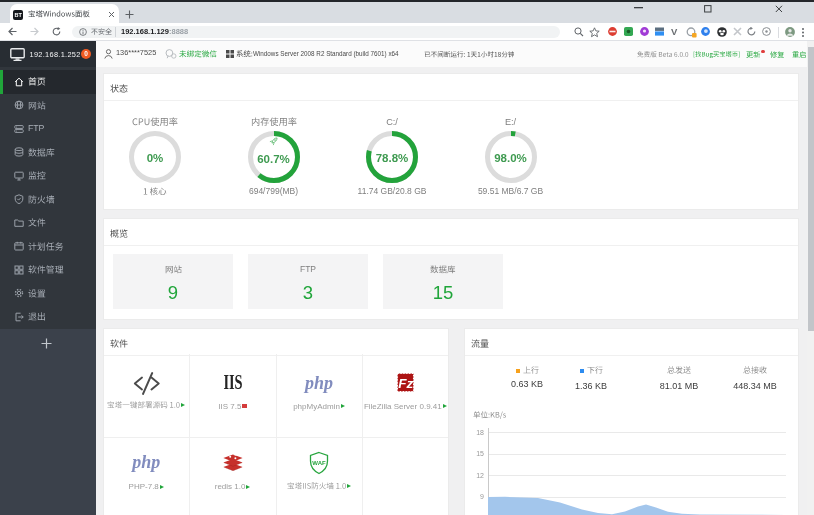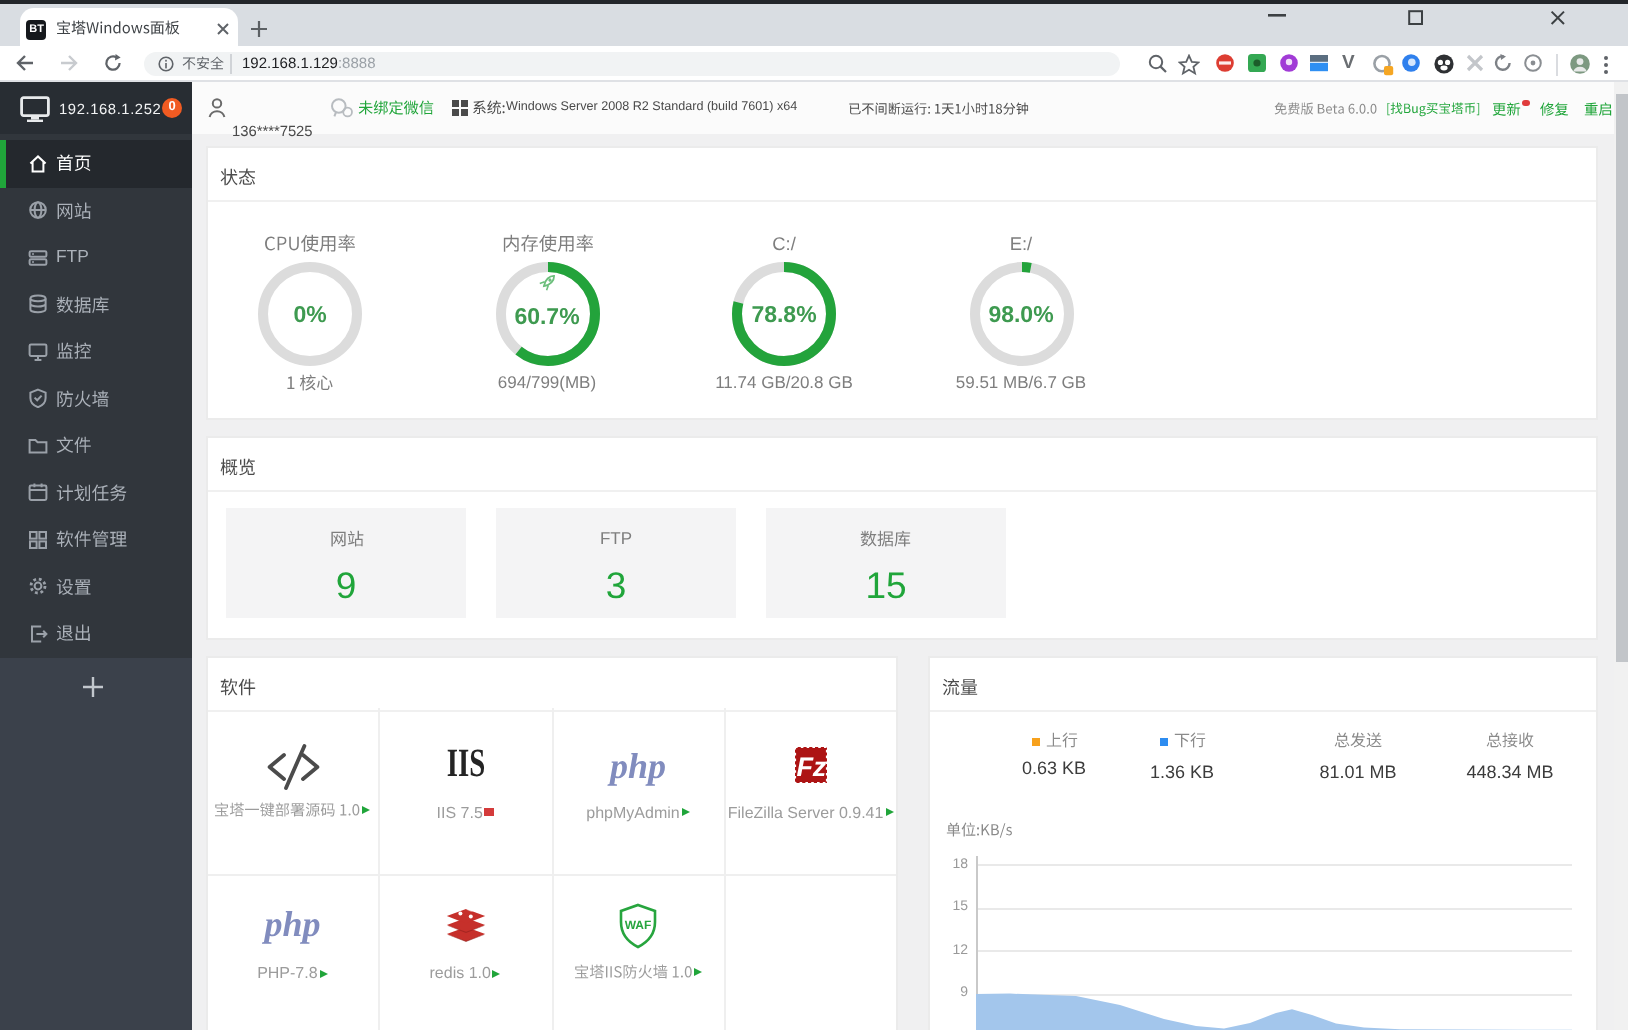--- a/index.html
+++ b/index.html
@@ -43,21 +43,21 @@
 <div class="abs" style="left:72px;top:25.5px;width:488px;height:12.5px;background:#f1f3f4;border-radius:7px"></div>
 <svg class="abs" style="left:79px;top:27.5px" width="8" height="8">
       <circle cx="4" cy="4" r="3.4" stroke="#5f6368" stroke-width="0.8" fill="none"></circle>
       <rect x="3.6" y="1.9" width="0.8" height="0.9" fill="#5f6368"></rect>
       <rect x="3.6" y="3.5" width="0.8" height="2.7" fill="#5f6368"></rect>
     </svg>
 <svg style="position:absolute;left:91px;top:28.4px;overflow:visible" width="21.0" height="8.1" viewBox="0 -6.2 21.0 8.1">
       <path d="M3.9 -3.3C4.7 -2.8 5.8 -2 6.3 -1.4L6.7 -1.8C6.2 -2.4 5.1 -3.1 4.3 -3.7ZM0.5 -5.4V-4.9H3.6C2.9 -3.7 1.7 -2.5 0.3 -1.8C0.4 -1.7 0.6 -1.5 0.7 -1.3C1.6 -1.8 2.5 -2.6 3.2 -3.4V0.5H3.8V-4.1C4 -4.3 4.1 -4.6 4.3 -4.9H6.5V-5.4Z M9.9 -5.8C10 -5.6 10.1 -5.3 10.2 -5.1H7.7V-3.7H8.2V-4.6H12.8V-3.7H13.4V-5.1H10.8C10.7 -5.3 10.6 -5.6 10.4 -5.9ZM11.6 -2.6C11.4 -2.1 11.1 -1.6 10.7 -1.2C10.2 -1.4 9.7 -1.6 9.2 -1.8C9.3 -2 9.5 -2.3 9.7 -2.6ZM9.1 -2.6C8.8 -2.2 8.6 -1.9 8.4 -1.6C8.9 -1.4 9.6 -1.1 10.2 -0.9C9.5 -0.4 8.6 -0.1 7.6 0.1C7.7 0.2 7.8 0.4 7.9 0.5C9.1 0.3 10 -0.1 10.8 -0.6C11.6 -0.3 12.4 0.2 13 0.5L13.4 0.1C12.9 -0.3 12.1 -0.7 11.2 -1C11.6 -1.5 11.9 -2 12.2 -2.6H13.5V-3.1H10C10.2 -3.5 10.4 -3.8 10.5 -4.2L9.9 -4.3C9.8 -3.9 9.6 -3.5 9.4 -3.1H7.5V-2.6Z M17.5 -6C16.7 -4.8 15.5 -3.8 14.2 -3.2C14.3 -3.1 14.5 -2.9 14.5 -2.8C14.8 -2.9 15.1 -3.1 15.4 -3.3V-2.8H17.2V-1.7H15.4V-1.3H17.2V-0.1H14.5V0.4H20.5V-0.1H17.8V-1.3H19.7V-1.7H17.8V-2.8H19.7V-3.3C19.9 -3.1 20.2 -2.9 20.5 -2.8C20.6 -2.9 20.7 -3.1 20.8 -3.2C19.7 -3.8 18.7 -4.5 17.8 -5.6L17.9 -5.7ZM15.4 -3.3C16.2 -3.8 16.9 -4.5 17.5 -5.2C18.2 -4.4 18.9 -3.8 19.6 -3.3Z" fill="#5f6368"></path>
     </svg>
 <div class="abs" style="left:115px;top:27px;width:1px;height:10px;background:#d0d3d7"></div>
-<div style="position:absolute;top:28.2px;font-size:7.5px;line-height:7.9px;color:#202124;font-weight:400;font-family:'Liberation Sans',sans-serif;white-space:nowrap;left:121px">192.168.1.129<span style="color:#9aa0a6">:8888</span></div>
+<div style="position:absolute;top:28.2px;font-size:7.5px;line-height:7.9px;color:#202124;font-weight:700;font-family:'Liberation Sans',sans-serif;white-space:nowrap;left:121px">192.168.1.129<span style="color:#9aa0a6">:8888</span></div>
 <svg class="abs" style="left:574px;top:27px" width="10" height="10">
       <circle cx="4" cy="4" r="3.1" stroke="#5f6368" stroke-width="1" fill="none"></circle>
       <path d="M6.3 6.3 L9 9" stroke="#5f6368" stroke-width="1.1"></path>
     </svg>
 <svg class="abs" style="left:588.5px;top:26.5px" width="11" height="11">
       <path d="M5.5 0.8 L6.9 3.9 L10.2 4.2 L7.7 6.4 L8.5 9.7 L5.5 7.9 L2.5 9.7 L3.3 6.4 L0.8 4.2 L4.1 3.9 Z" fill="none" stroke="#5f6368" stroke-width="0.9"></path>
     </svg>
 <svg class="abs" style="left:607.5px;top:27px" width="9" height="9">
       <circle cx="4.5" cy="4.5" r="4.4" fill="#dd3d32"></circle>
       <rect x="1.5" y="3.7" width="6" height="1.6" fill="#fff" opacity="0.9"></rect>
@@ -118,21 +118,21 @@
       <rect x="5.5" y="10.4" width="4" height="1.4" fill="#e8eaec"></rect>
       <rect x="3.5" y="11.8" width="8" height="1.2" fill="#e8eaec"></rect>
     </svg>
 <div style="position:absolute;top:50.5px;font-size:7.4px;line-height:7.8px;color:#f2f3f4;font-weight:400;font-family:'Liberation Sans',sans-serif;white-space:nowrap;letter-spacing:0.3px;left:29.5px">192.168.1.252</div>
 <div class="abs" style="left:81px;top:48.5px;width:10px;height:10px;border-radius:50%;background:#f15b22"></div>
 <div style="position:absolute;top:51.1px;font-size:6.5px;line-height:6.8px;color:#fff;font-weight:700;font-family:'Liberation Sans',sans-serif;white-space:nowrap;left:-64px;width:300px;text-align:center">0</div>
 <svg class="abs" style="left:103.5px;top:49px" width="9" height="10">
       <circle cx="4.5" cy="2.7" r="2.1" stroke="#6a6a6a" stroke-width="1" fill="none"></circle>
       <path d="M0.8 9.5 A3.8 3.8 0 0 1 8.2 9.5" stroke="#6a6a6a" stroke-width="1" fill="none"></path>
     </svg>
-<div style="position:absolute;top:62px;font-size:7.4px;line-height:7.8px;color:#4a4a4a;font-weight:400;font-family:'Liberation Sans',sans-serif;white-space:nowrap;left:116px">136****7525</div>
+<div style="position:absolute;top:49px;font-size:7.4px;line-height:7.8px;color:#4a4a4a;font-weight:400;font-family:'Liberation Sans',sans-serif;white-space:nowrap;left:116px">136****7525</div>
 <svg class="abs" style="left:165px;top:49px" width="12" height="10">
       <circle cx="4.4" cy="4" r="3.4" stroke="#b8bcc0" stroke-width="1" fill="none"></circle>
       <path d="M2.2 9.2 L3.1 6.8" stroke="#b8bcc0" stroke-width="1"></path>
       <circle cx="8.8" cy="7" r="2.2" stroke="#b8bcc0" stroke-width="0.9" fill="none"></circle>
     </svg>
 <svg style="position:absolute;left:179px;top:50.1px;overflow:visible" width="38.0" height="8.8" viewBox="0 -6.7 38.0 8.8">
       <path d="M3.5 -6.4V-5.1H1V-4.6H3.5V-3.3H0.5V-2.7H3.2C2.5 -1.7 1.3 -0.8 0.3 -0.3C0.4 -0.2 0.6 0 0.7 0.2C1.7 -0.3 2.8 -1.2 3.5 -2.2V0.6H4.1V-2.3C4.8 -1.3 5.9 -0.3 6.9 0.2C7 0 7.2 -0.2 7.3 -0.3C6.3 -0.8 5.1 -1.7 4.4 -2.7H7.2V-3.3H4.1V-4.6H6.6V-5.1H4.1V-6.4Z M7.9 -0.4 8 0.1C8.6 -0.1 9.4 -0.4 10.1 -0.7L10 -1.1C9.2 -0.9 8.4 -0.6 7.9 -0.4ZM12.8 -5.9V0.6H13.3V-5.4H14.2C14 -4.8 13.8 -4.1 13.6 -3.4C14.1 -2.6 14.4 -2.1 14.4 -1.7C14.4 -1.4 14.3 -1.1 14.2 -1C14.1 -1 14 -1 13.9 -1C13.8 -1 13.6 -1 13.3 -1C13.4 -0.8 13.5 -0.6 13.5 -0.5C13.7 -0.5 13.9 -0.5 14.1 -0.5C14.3 -0.5 14.4 -0.6 14.5 -0.6C14.8 -0.8 14.9 -1.2 14.9 -1.7C14.9 -2.2 14.6 -2.7 14.1 -3.5C14.4 -4.2 14.6 -5 14.9 -5.7L14.5 -5.9L14.4 -5.9ZM8.1 -3.2C8.2 -3.3 8.3 -3.3 9 -3.4C8.8 -2.9 8.5 -2.5 8.4 -2.4C8.2 -2.1 8.1 -1.9 7.9 -1.9C8 -1.8 8.1 -1.5 8.1 -1.4C8.3 -1.5 8.5 -1.6 10 -1.9C10 -2 10 -2.2 10 -2.4L8.8 -2.1C9.3 -2.8 9.8 -3.7 10.2 -4.5L9.7 -4.7C9.6 -4.5 9.4 -4.2 9.3 -3.9L8.6 -3.8C9 -4.5 9.3 -5.4 9.6 -6.2L9 -6.4C8.8 -5.5 8.4 -4.5 8.2 -4.2C8.1 -4 8 -3.8 7.9 -3.7C7.9 -3.6 8 -3.3 8.1 -3.2ZM10.2 -2V-1.5H11.1C10.9 -0.9 10.7 -0.2 10.1 0.3C10.2 0.3 10.4 0.5 10.5 0.6C11.2 0 11.5 -0.7 11.6 -1.5H12.6V-2H11.7C11.7 -2.4 11.7 -2.8 11.7 -3.2H12.4V-3.7H11.7V-4.8H12.5V-5.3H11.7V-6.3H11.2V-5.3H10.3V-4.8H11.2V-3.7H10.4V-3.2H11.2C11.2 -2.8 11.2 -2.4 11.2 -2Z M16.9 -2.9C16.7 -1.5 16.3 -0.4 15.5 0.3C15.6 0.3 15.8 0.5 15.9 0.6C16.4 0.2 16.8 -0.4 17.1 -1.1C17.8 0.2 18.9 0.5 20.5 0.5H22.3C22.3 0.3 22.4 0 22.5 -0.1C22.1 -0.1 20.8 -0.1 20.5 -0.1C20.1 -0.1 19.7 -0.1 19.3 -0.2V-1.7H21.6V-2.2H19.3V-3.5H21.2V-4H16.8V-3.5H18.7V-0.3C18.1 -0.6 17.6 -1 17.3 -1.8C17.4 -2.1 17.4 -2.5 17.5 -2.8ZM18.4 -6.3C18.6 -6 18.7 -5.8 18.8 -5.5H15.8V-3.9H16.4V-5H21.6V-3.9H22.2V-5.5H19.4C19.4 -5.8 19.2 -6.2 19 -6.4Z M24.3 -6.4C24 -5.9 23.5 -5.3 23 -4.9C23.1 -4.8 23.2 -4.6 23.3 -4.4C23.9 -4.9 24.4 -5.6 24.8 -6.2ZM25.3 -2.4V-1.5C25.3 -1 25.2 -0.3 24.7 0.2C24.8 0.3 25 0.5 25.1 0.6C25.7 -0 25.8 -0.9 25.8 -1.5V-2H26.8V-1.1C26.8 -0.8 26.7 -0.7 26.6 -0.6C26.6 -0.5 26.7 -0.3 26.8 -0.1C26.9 -0.3 27 -0.4 28 -1C27.9 -1.1 27.9 -1.3 27.8 -1.4L27.2 -1.1V-2.4ZM28.4 -4.3H29.3C29.2 -3.4 29.1 -2.6 28.8 -1.9C28.6 -2.5 28.4 -3.3 28.3 -4ZM25 -3.4V-2.9H27.5V-3C27.6 -2.9 27.7 -2.7 27.8 -2.7C27.9 -2.8 28 -3 28 -3.2C28.2 -2.5 28.3 -1.8 28.5 -1.3C28.2 -0.7 27.7 -0.2 27.1 0.2C27.2 0.3 27.4 0.5 27.5 0.6C28 0.3 28.4 -0.2 28.8 -0.7C29 -0.2 29.4 0.3 29.8 0.6C29.9 0.4 30 0.2 30.2 0.1C29.7 -0.2 29.3 -0.6 29 -1.2C29.4 -2.1 29.7 -3.1 29.8 -4.3H30.1V-4.8H28.5C28.6 -5.3 28.7 -5.8 28.8 -6.3L28.2 -6.4C28.1 -5.2 27.9 -4.1 27.5 -3.3V-3.4ZM25.1 -5.8V-3.9H27.5V-5.8H27.1V-4.4H26.5V-6.4H26.1V-4.4H25.5V-5.8ZM24.5 -4.9C24.1 -4.1 23.5 -3.3 22.9 -2.7C23 -2.6 23.2 -2.3 23.3 -2.2C23.5 -2.4 23.7 -2.7 23.9 -3V0.6H24.4V-3.7C24.6 -4.1 24.8 -4.4 25 -4.7Z M33.3 -4V-3.6H37V-4ZM33.3 -3V-2.5H37V-3ZM32.8 -5.1V-4.6H37.6V-5.1ZM34.5 -6.2C34.7 -5.9 34.9 -5.4 35.1 -5.2L35.6 -5.4C35.5 -5.7 35.2 -6.1 35 -6.4ZM33.2 -1.8V0.6H33.7V0.3H36.6V0.6H37.1V-1.8ZM33.7 -0.2V-1.4H36.6V-0.2ZM32.3 -6.4C32 -5.2 31.3 -4.1 30.6 -3.3C30.7 -3.2 30.9 -2.9 31 -2.8C31.2 -3.1 31.5 -3.4 31.7 -3.8V0.6H32.2V-4.7C32.5 -5.2 32.7 -5.7 32.9 -6.2Z" fill="#20a53a"></path>
     </svg>
 <svg class="abs" style="left:226px;top:50px" width="8" height="8">
       <rect width="3.5" height="3.5" fill="#4a4a4a"></rect>

